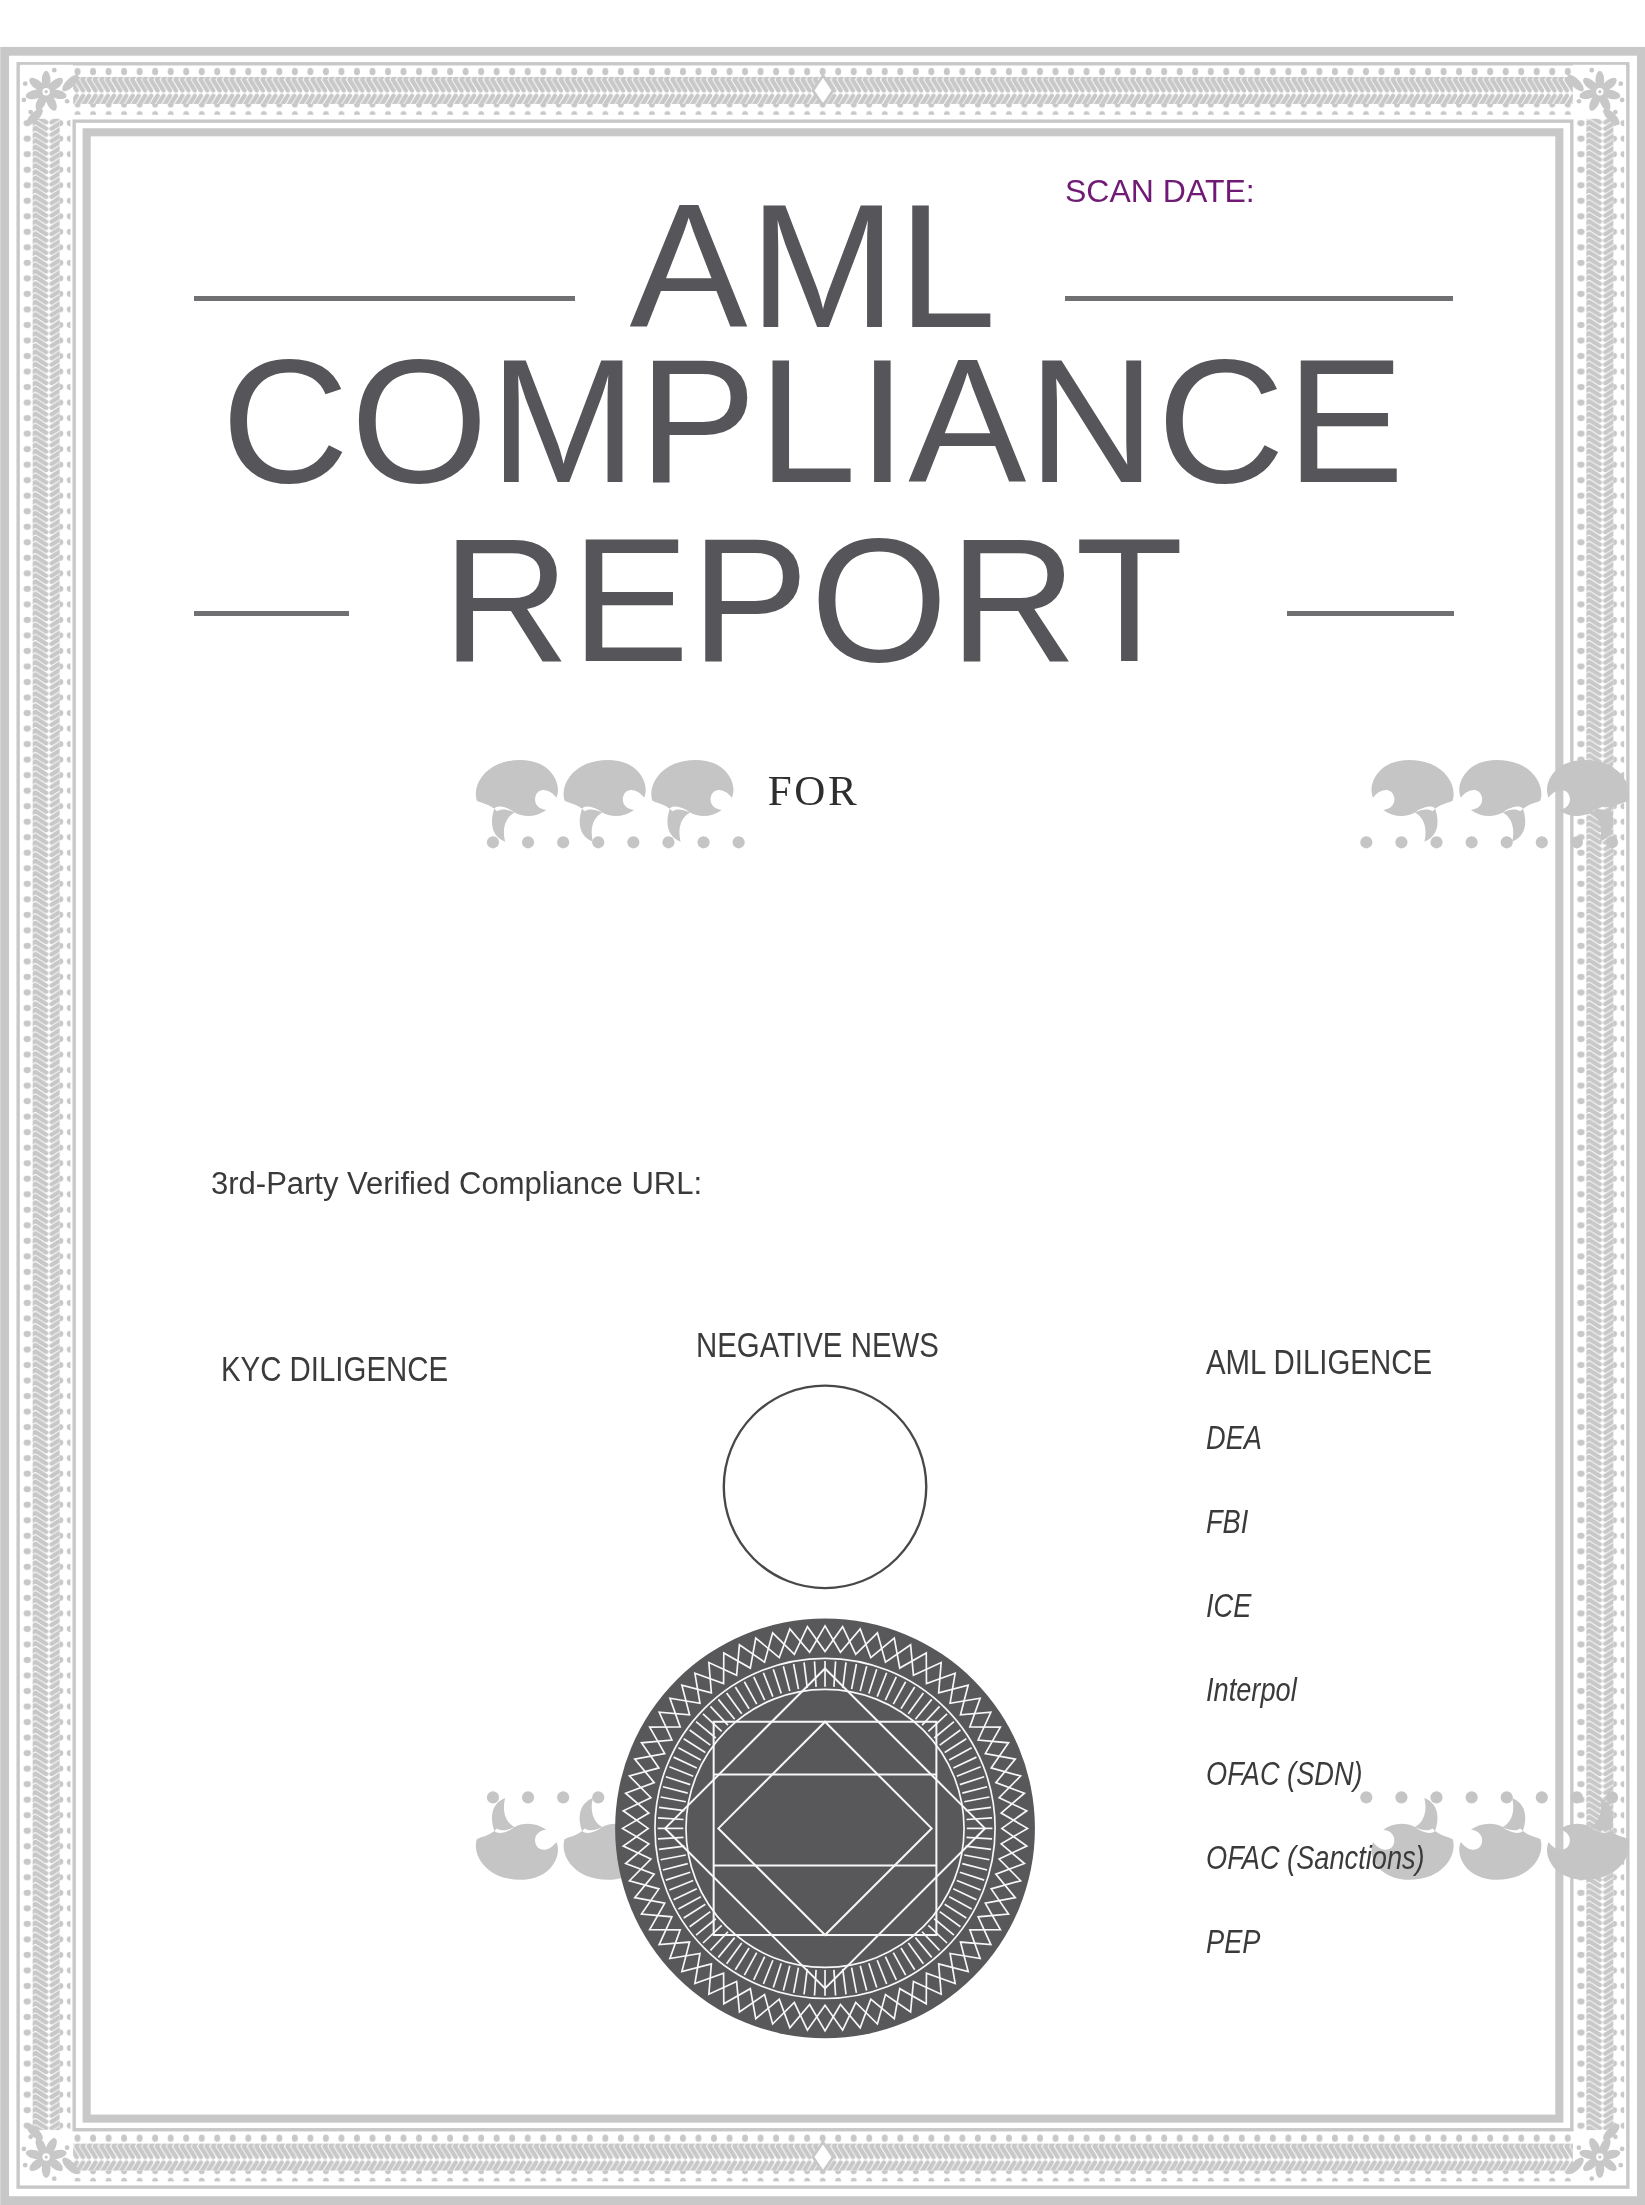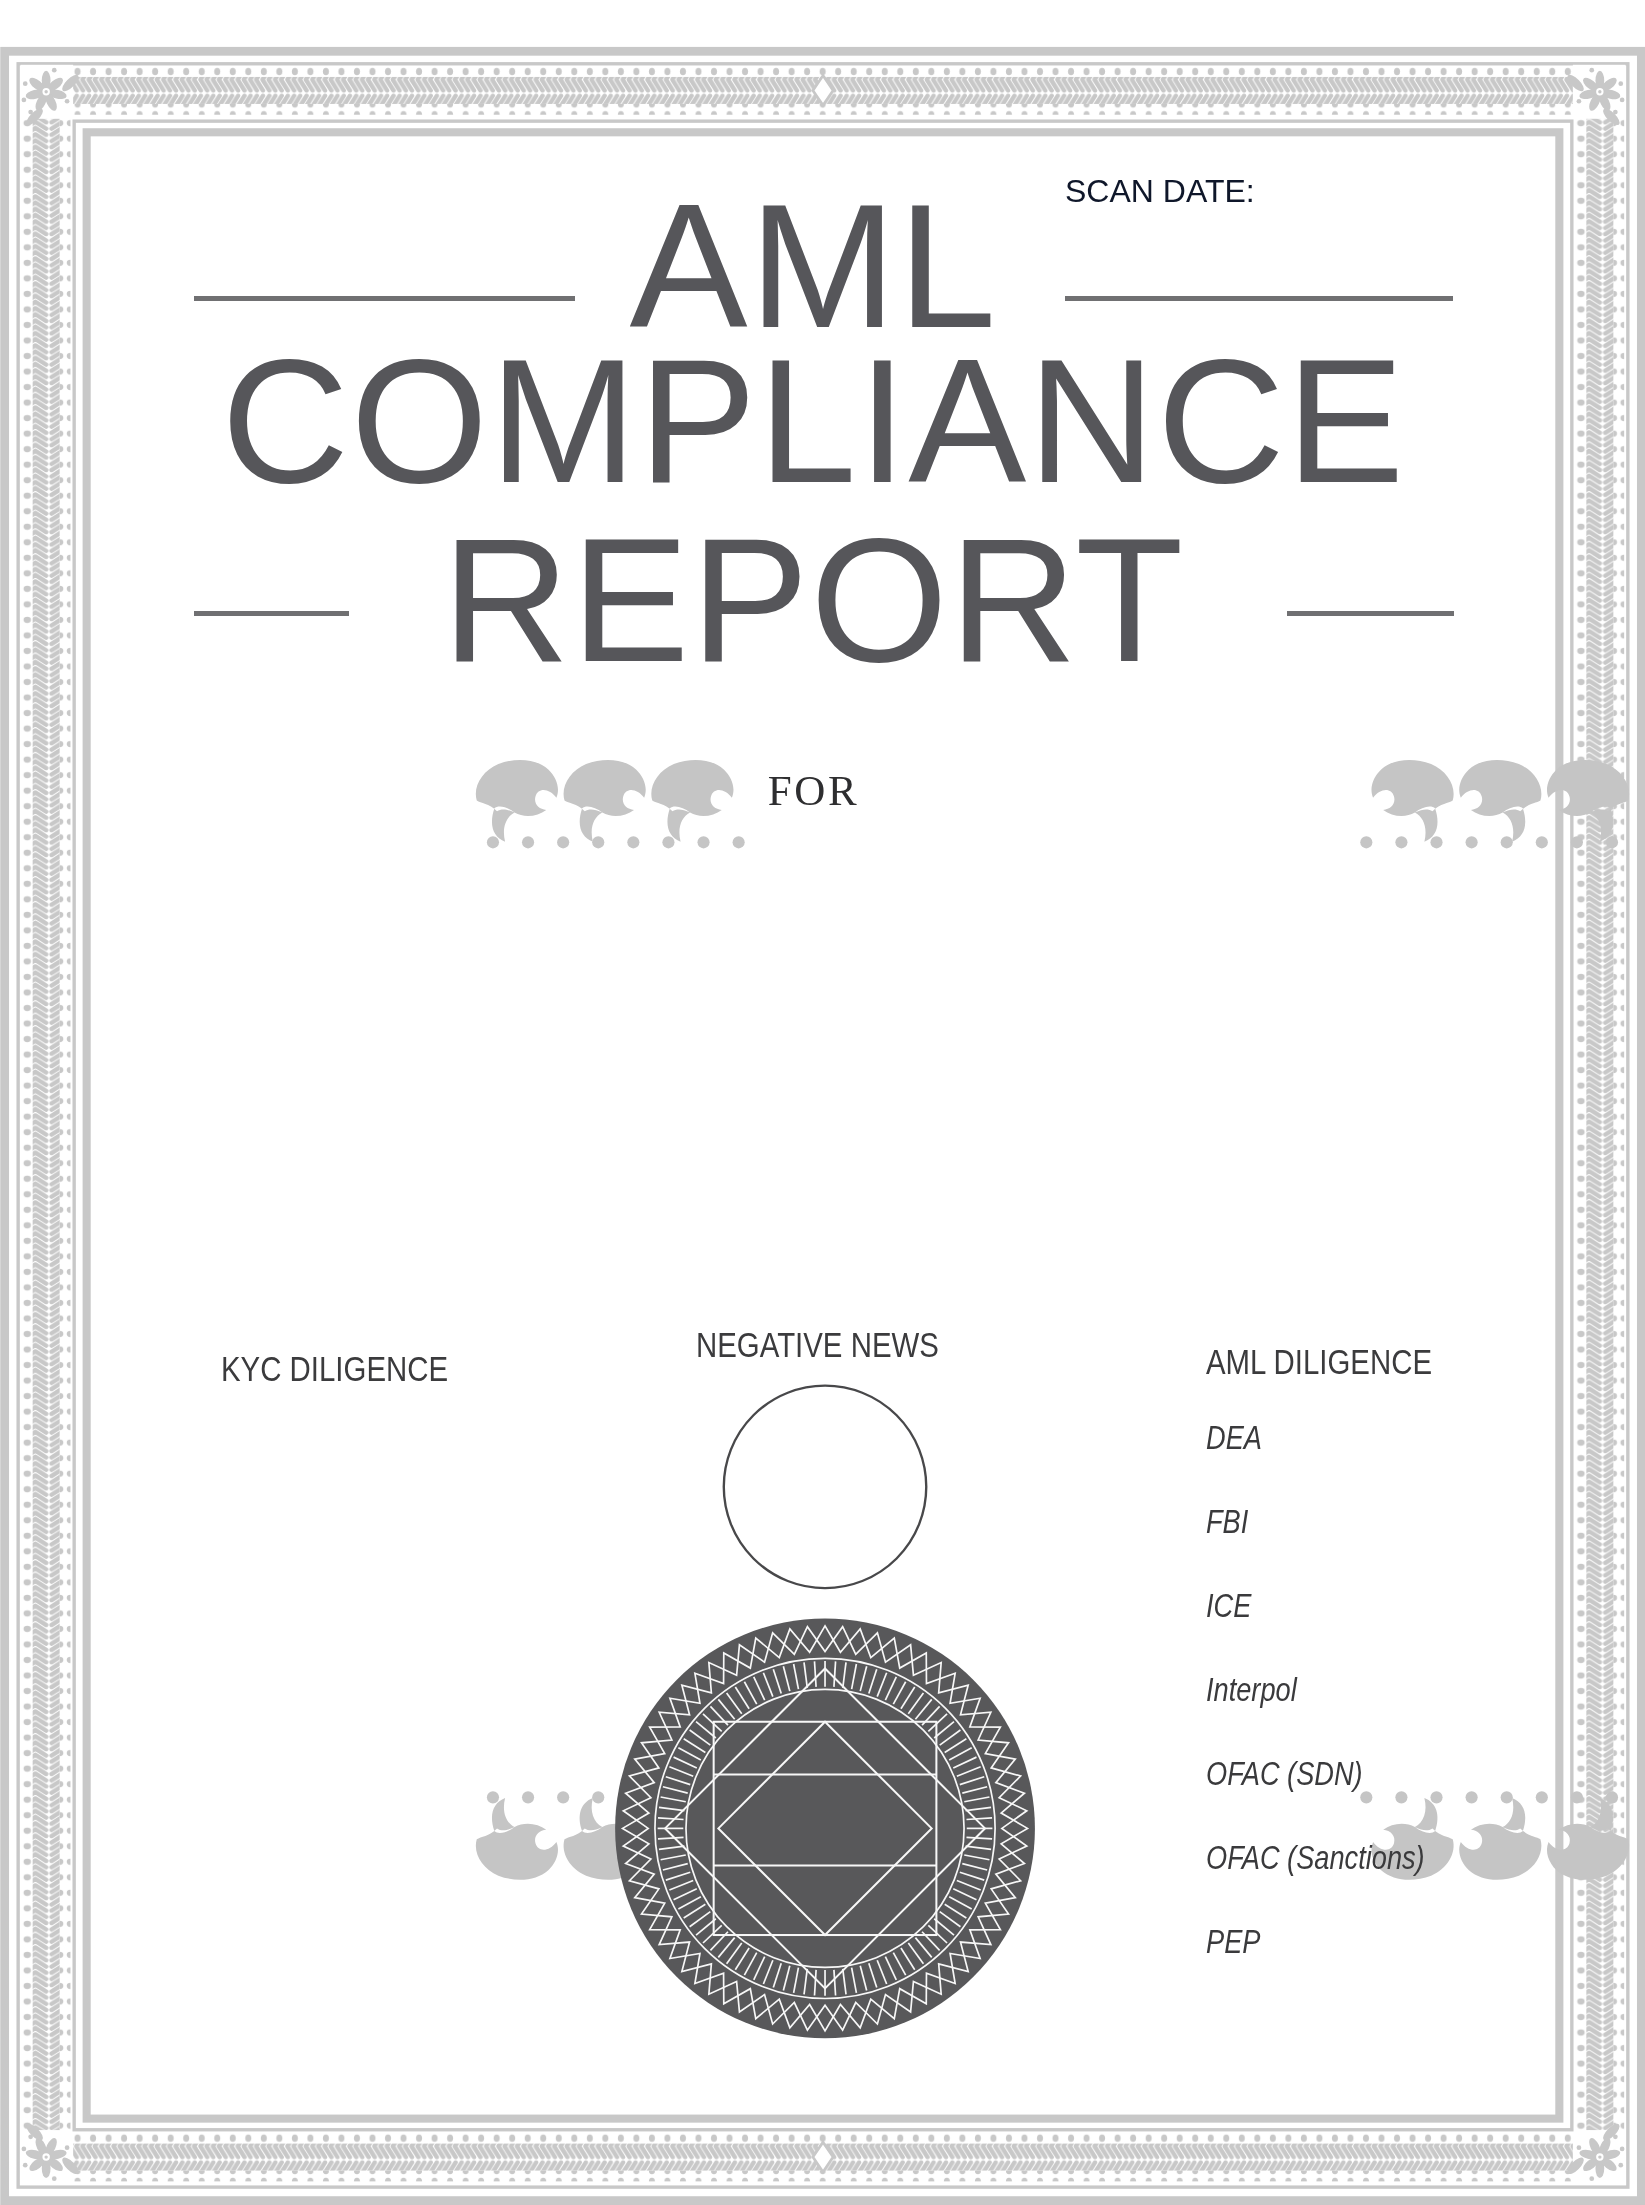--- a/index.html
+++ b/index.html
@@ -6,21 +6,21 @@
   .page{
     position:relative;
     width:1646px;height:2205px;
     background:#ffffff;
     overflow:hidden;
     font-family:"Liberation Sans", sans-serif;
   }
   .art{position:absolute;left:0;top:0;width:1646px;height:2205px;}
   .txt{position:absolute;white-space:nowrap;line-height:1;}
 
-  .scan-date{left:1065px;top:175px;font-size:32px;color:#0f172a;}
+  .scan-date{left:1065px;top:175px;font-size:32px;color:#701a75;}
 
   .title{left:-9.5px;width:1646px;text-align:center;font-size:177px;color:#56565a;letter-spacing:1.4px;}
   .t1{top:178px;}
   .t2{top:333px;}
   .t3{top:512px;}
 
   .rule{position:absolute;height:5.4px;background:#707072;}
   .r1{left:194px;top:296px;width:381px;}
   .r2{left:1065px;top:296px;width:388px;}
   .r3{left:194px;top:611px;width:155px;}
@@ -343,20 +343,21 @@
   <div class="txt title t2">COMPLIANCE</div>
   <div class="txt title t3">REPORT</div>
 
   <div class="rule r1"></div>
   <div class="rule r2"></div>
   <div class="rule r3"></div>
   <div class="rule r4"></div>
 
   <div class="txt for-label">FOR</div>
 
+  <div class="txt url-label">3rd-Party Verified Compliance URL:</div>
 
   <div class="txt sec-head kyc">KYC DILIGENCE</div>
   <div class="txt sec-head negnews">NEGATIVE NEWS</div>
   <div class="txt sec-head amldil">AML DILIGENCE</div>
 
   <ul class="aml-list">
     <li>DEA</li>
     <li>FBI</li>
     <li>ICE</li>
     <li>Interpol</li>

